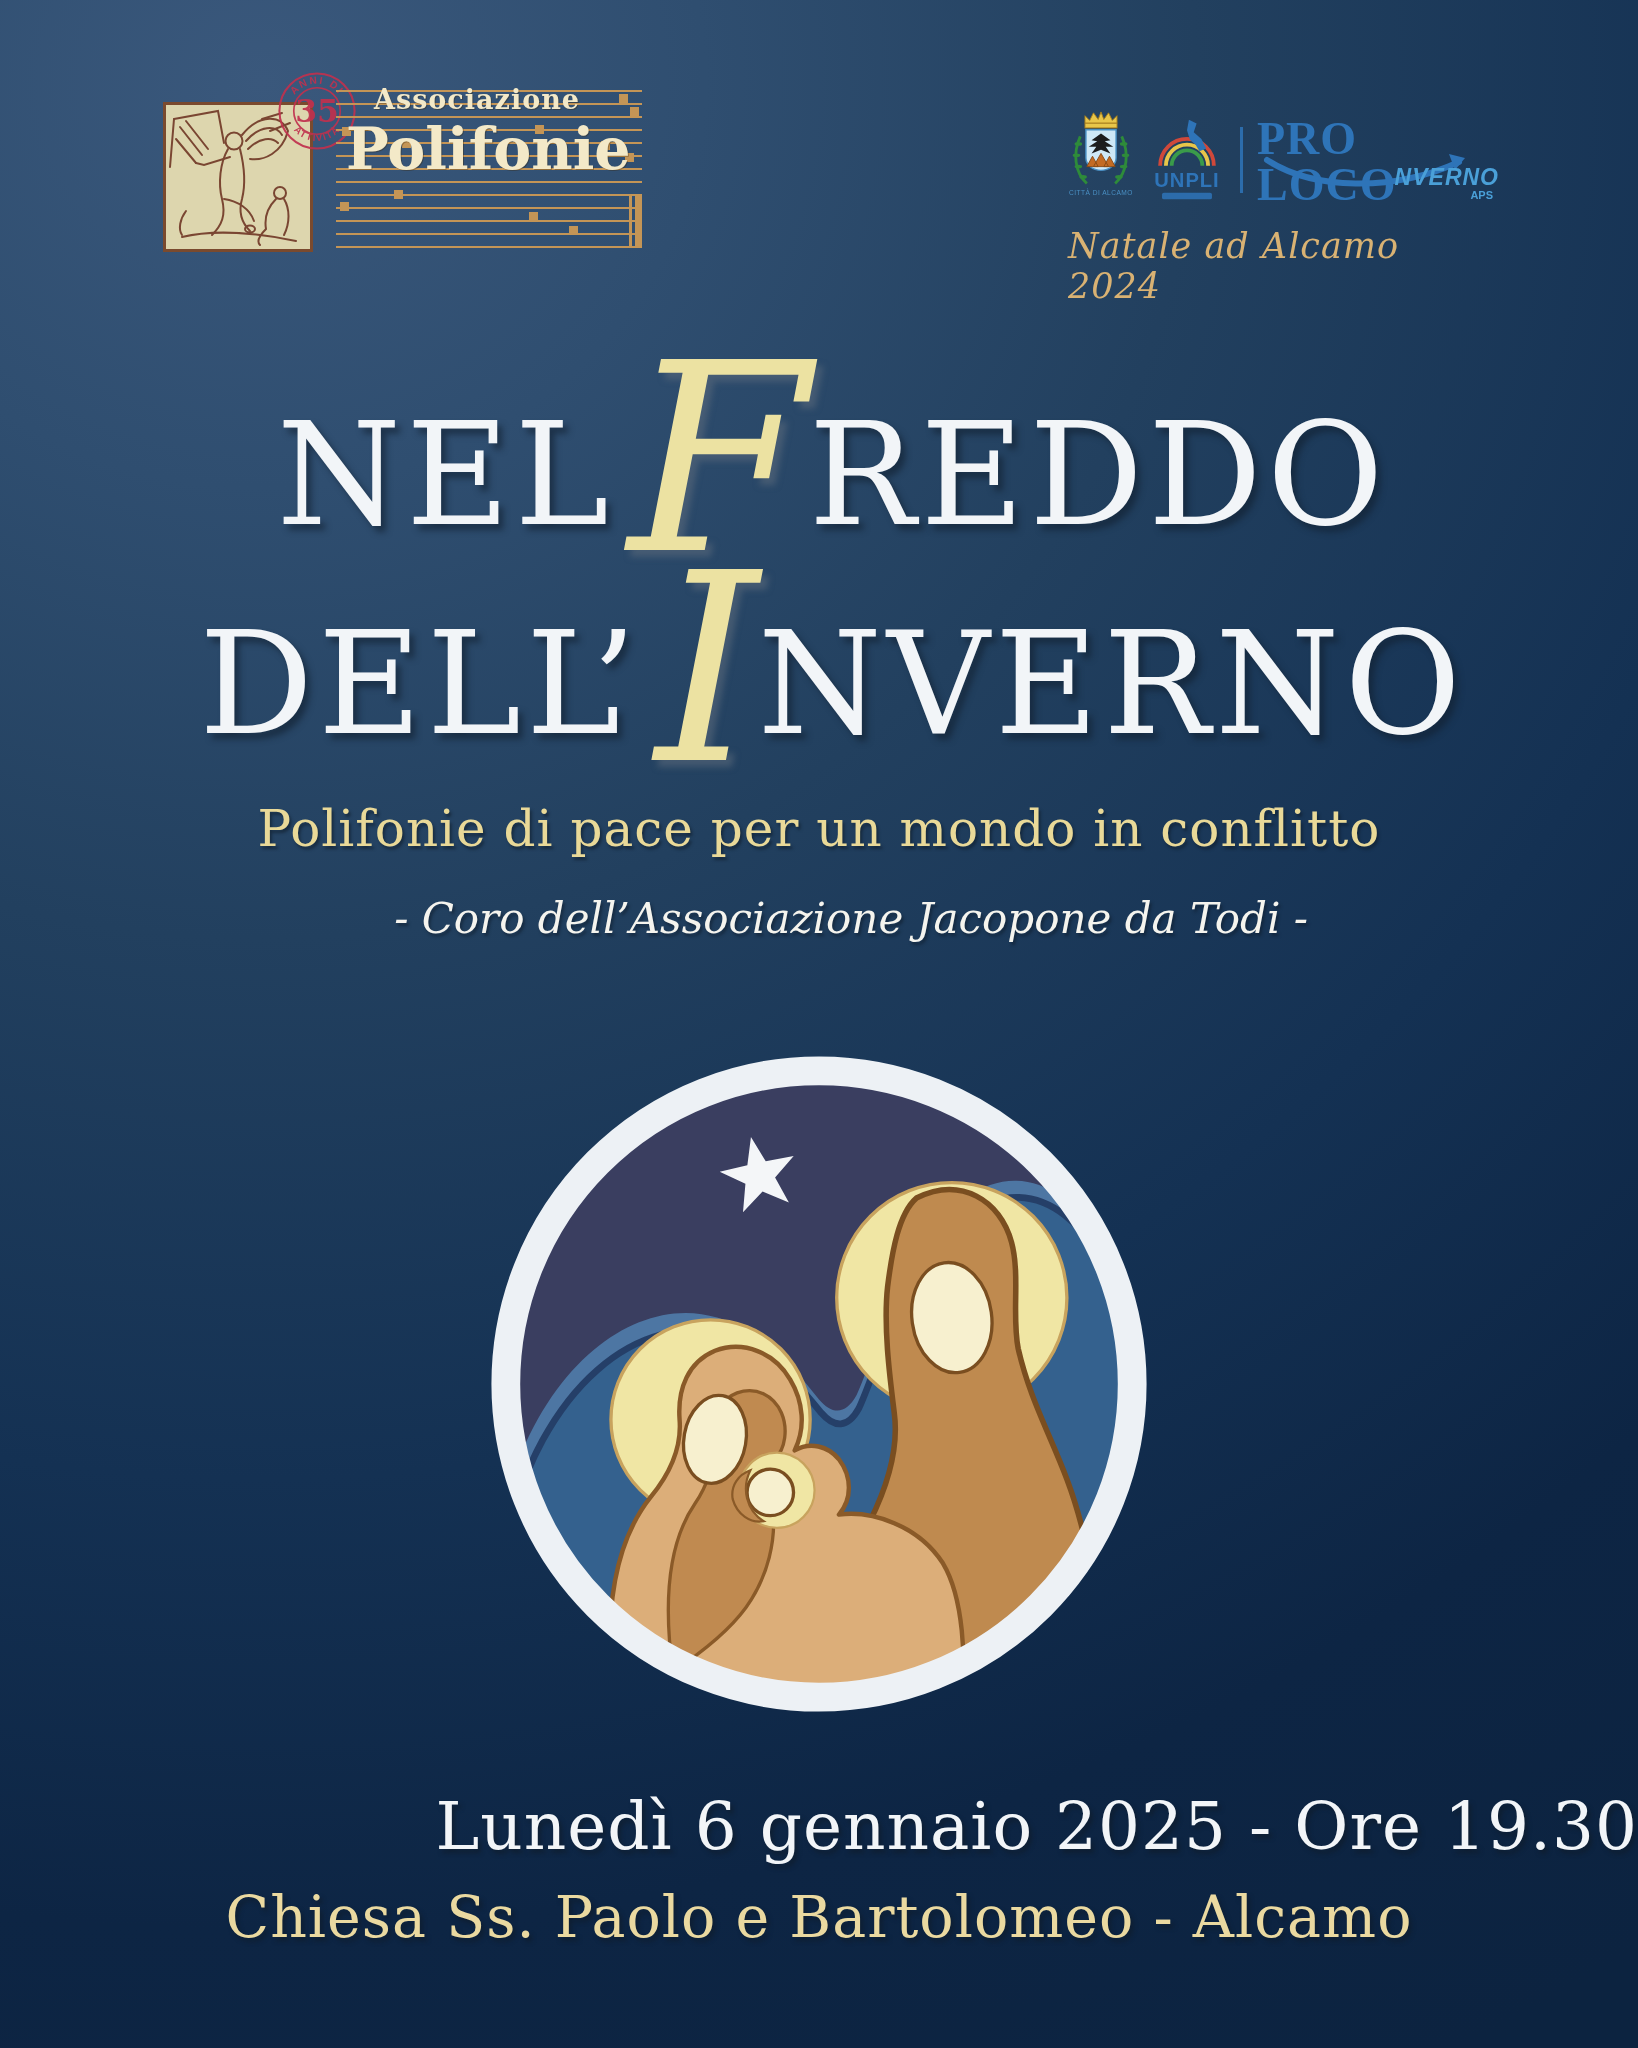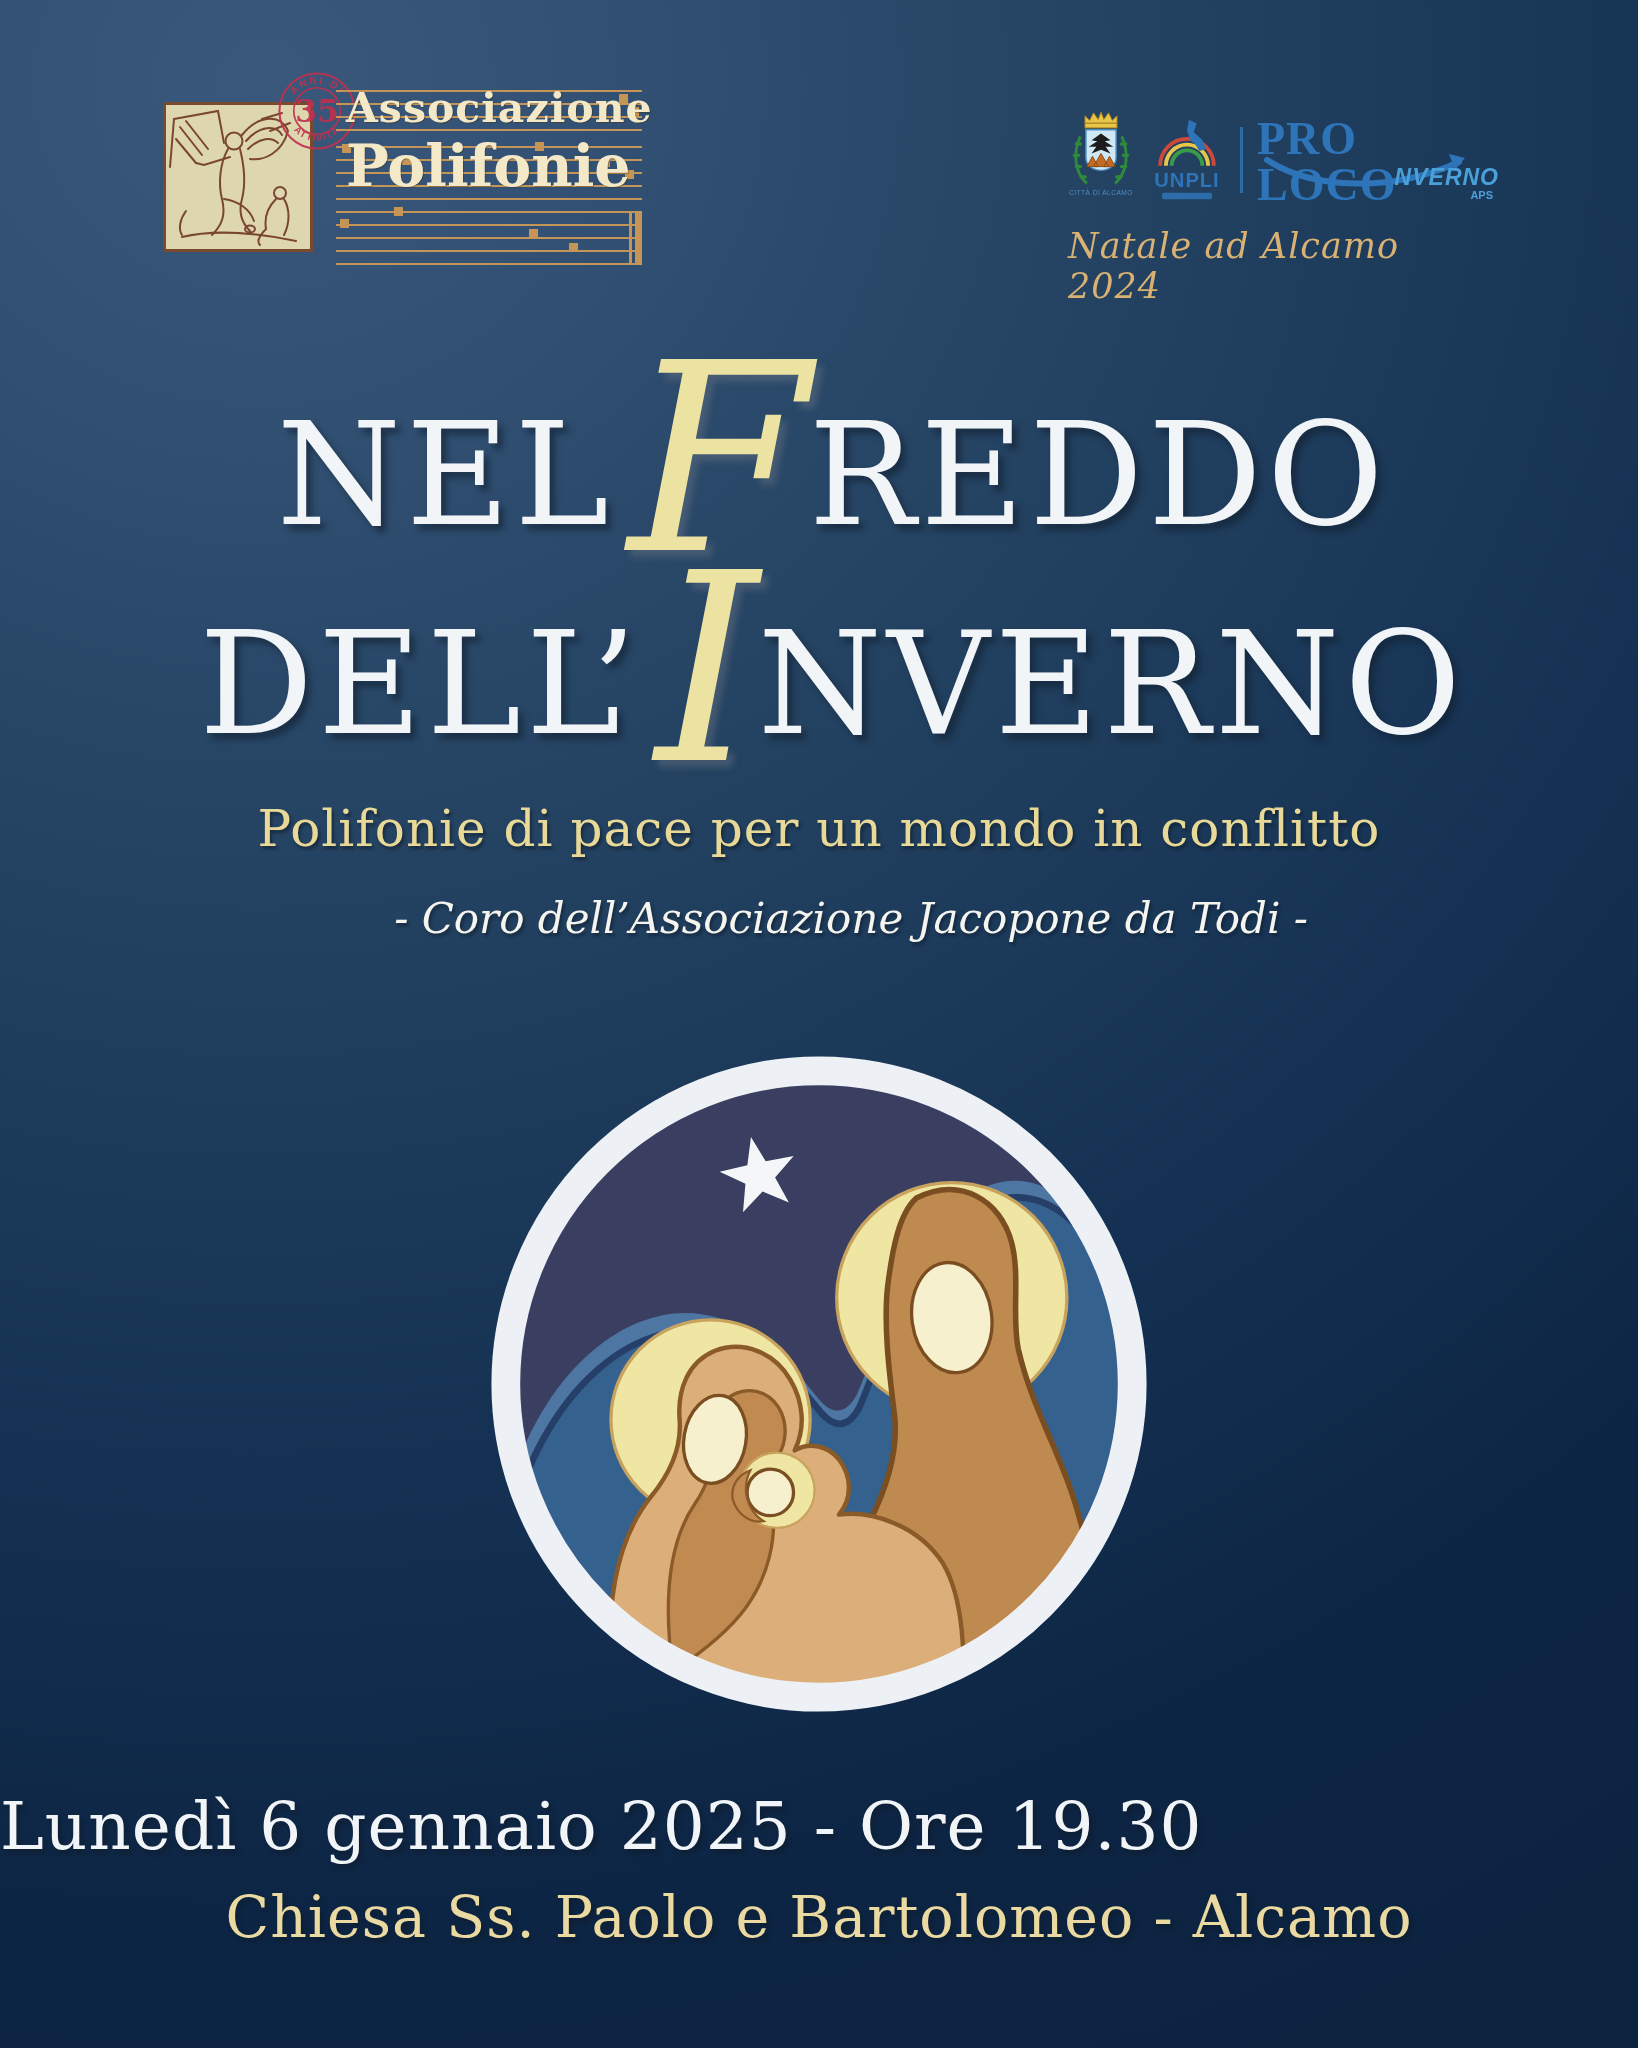--- a/index.html
+++ b/index.html
@@ -16,21 +16,21 @@
   .stamp{position:absolute; left:118px; top:8px; width:82px; height:82px; opacity:.92;}
   .assoc-text{position:absolute; left:188px; top:22px; width:262px;}
   .assoc-row{position:relative; text-align:center;}
   .staff{position:absolute; left:-10px; right:-34px; z-index:0;
     background:repeating-linear-gradient(to bottom,#c49556 0,#c49556 2px,transparent 2px,transparent 13px);}
   .neume{position:absolute; width:9px; height:9px; background:#c49556; z-index:0;}
   .endbar{position:absolute; right:-34px; width:13px; border-left:3px solid #c49556;
     border-right:7px solid #c49556; box-sizing:border-box; z-index:0;}
   .assoc-row span{position:relative; z-index:1; color:#f3e9c8; font-weight:bold;
     text-shadow:1px 1px 0 rgba(60,40,10,.35); white-space:nowrap;}
-  .row1 span{font-size:41px; letter-spacing:1px;}
+  .row1 span{font-size:27px; letter-spacing:1px;}
   .row2 span{font-size:57px; letter-spacing:0px;}
   .row3 span{font-size:54px;}
   
   .patronage{position:absolute; left:1068px; top:108px; width:420px;}
   .pat-row{display:flex; align-items:center; gap:14px;}
   .crest{width:66px; height:104px; flex:0 0 auto;}
   .unpli{width:78px; height:96px; flex:0 0 auto;}
   .pl-divider{width:3px; height:66px; background:#2e74b8; opacity:.85; flex:0 0 auto;}
   .proloco{position:relative; width:248px; height:88px; flex:0 0 auto;}
   .pl-main{font-family:"Liberation Serif",serif; font-weight:bold; font-size:46px;
@@ -52,21 +52,21 @@
     margin:0 -6px 0 14px; text-shadow:6px 7px 6px rgba(92,108,124,.55);}
   .subtitle{position:absolute; left:0; top:800px; width:100%; text-align:center;
     font-size:50px; color:#e9d998; letter-spacing:1px;
     text-shadow:2px 3px 3px rgba(15,28,42,.6); white-space:nowrap;}
   .performer{position:absolute; left:0; top:894px; width:100%; text-align:center;
     font-style:italic; font-size:42px; color:#f5f4ee;
     text-shadow:2px 3px 3px rgba(15,28,42,.55); white-space:nowrap;margin-left:32px;}
   
   .nativity{position:absolute; left:50%; top:1052px; transform:translateX(-50%);}
   
-  .when{position:absolute; left:0; top:1788px; width:100%; text-align:left;
+  .when{position:absolute; left:0; top:1788px; width:100%; text-align:right;
     font-size:66px; font-weight:500; color:#f2f5f8; letter-spacing:1px;
     text-shadow:3px 4px 4px rgba(15,28,42,.65); white-space:nowrap;}
   .where{position:absolute; left:0; top:1884px; width:100%; text-align:center;
     font-size:57px; font-weight:500; color:#ead9a0; letter-spacing:1px;
     text-shadow:3px 4px 4px rgba(15,28,42,.65); white-space:nowrap;}
 </style>
 </head>
 <body>
 
 <div class="poster">

